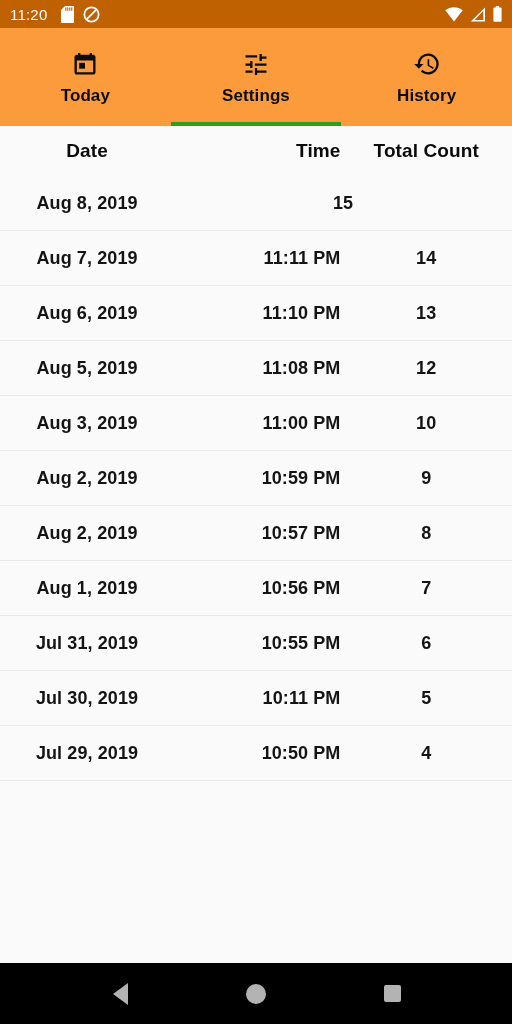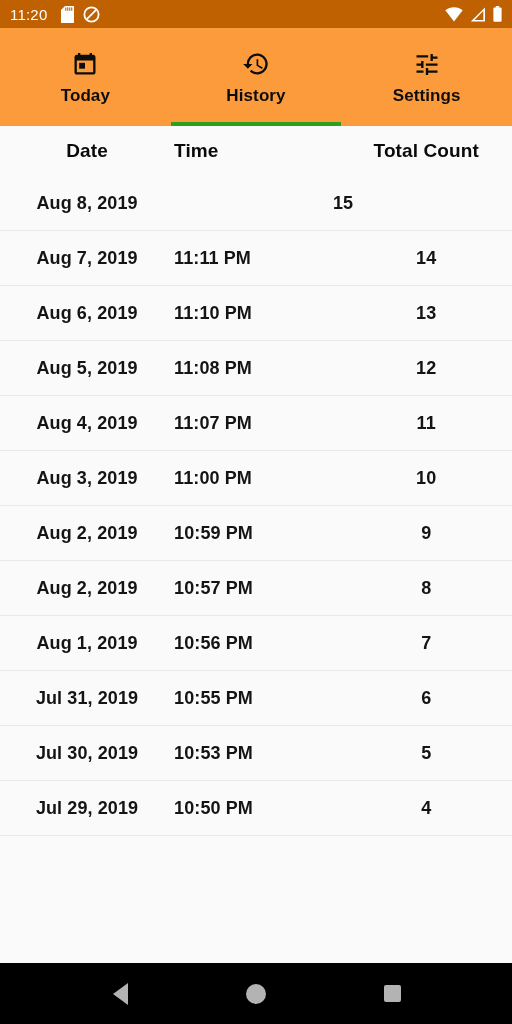--- a/index.html
+++ b/index.html
@@ -48,21 +48,21 @@
     background:#2e9e1e; left:33.3333%; width:33.3333%;
   }
 
   
   .content { flex:1 1 auto; background:#fafafa; overflow:hidden; position:relative; }
   .table { width:100%; }
   .trow { display:flex; align-items:center; height:55px; }
   .trow.header { height:50px; }
   .trow.divider { border-bottom:1px solid #e9e9e9; }
   .c-date  { flex:0 0 34%;   text-align:center; }
-  .c-time  { flex:0 0 32.5%; text-align:left; }
+  .c-time  { flex:0 0 32.5%; text-align:right; }
   .c-count { flex:1 1 auto;  text-align:center; }
   .trow.header .cell {
     font-size:19px; font-weight:bold; color:#0a0a0a; letter-spacing:.1px;
   }
   .trow .cell {
     font-size:18px; font-weight:bold; color:#141414; letter-spacing:.1px;
   }
 
   
   .navbar {
@@ -131,34 +131,34 @@
           <path fill="#0d0d0d" d="M19 4h-1V2.6h-2V4H8V2.6H6V4H5C3.9 4 3 4.9 3 6v13c0 1.1.9 2 2 2h14c1.1 0 2-.9 2-2V6c0-1.1-.9-2-2-2zm0 15H5V9h14v10z"></path>
           <rect x="7" y="11" width="5" height="5" fill="#0d0d0d"></rect>
         </svg>
       </span>
       <span class="tab-label">Today</span>
     </div>
 
     <div class="tab">
       <span class="tab-icon">
         <svg width="28" height="28" viewBox="0 0 24 24" aria-hidden="true">
-          <path fill="#0d0d0d" d="M13 3a9 9 0 0 0-9 9H1l3.9 3.9.1.1L9 12H6a7 7 0 1 1 2.1 5l-1.4 1.4A9 9 0 1 0 13 3z"></path>
-          <path fill="#0d0d0d" d="M12.5 8h1.4v4.8l3.9 2.3-.7 1.2-4.6-2.8z"></path>
-        </svg>
-      </span>
-      <span class="tab-label">History</span>
+          <path fill="#0d0d0d" d="M3 17.5v2h6v-2H3zm0-13v2h10v-2H3zm10 17v-2h8v-2h-8v-2h-2v6h2zM7 9.5v2H3v2h4v2h2v-6H7zm14 4v-2H11v2h10zm-6-4h2v-2h4v-2h-4v-2h-2v6z"></path>
+        </svg>
+      </span>
+      <span class="tab-label">Settings</span>
     </div>
 
     <div class="tab">
       <span class="tab-icon">
         <svg width="28" height="28" viewBox="0 0 24 24" aria-hidden="true">
-          <path fill="#0d0d0d" d="M3 17.5v2h6v-2H3zm0-13v2h10v-2H3zm10 17v-2h8v-2h-8v-2h-2v6h2zM7 9.5v2H3v2h4v2h2v-6H7zm14 4v-2H11v2h10zm-6-4h2v-2h4v-2h-4v-2h-2v6z"></path>
-        </svg>
-      </span>
-      <span class="tab-label">Settings</span>
+          <path fill="#0d0d0d" d="M13 3a9 9 0 0 0-9 9H1l3.9 3.9.1.1L9 12H6a7 7 0 1 1 2.1 5l-1.4 1.4A9 9 0 1 0 13 3z"></path>
+          <path fill="#0d0d0d" d="M12.5 8h1.4v4.8l3.9 2.3-.7 1.2-4.6-2.8z"></path>
+        </svg>
+      </span>
+      <span class="tab-label">History</span>
     </div>
 
     <div class="tab-indicator"></div>
   </div>
 
   <div class="content">
     <div class="table">
 
       <div class="trow header">
         <div class="cell c-date">Date</div>
@@ -179,25 +179,20 @@
         <div class="cell c-date">Aug 6, 2019</div>
         <div class="cell c-time">11:10 PM</div>
         <div class="cell c-count">13</div>
       </div>
       <div class="trow divider">
         <div class="cell c-date">Aug 5, 2019</div>
         <div class="cell c-time">11:08 PM</div>
         <div class="cell c-count">12</div>
       </div>
       <div class="trow divider">
-        <div class="cell c-date">Aug 4, 2019</div>
-        <div class="cell c-time">11:07 PM</div>
-        <div class="cell c-count">11</div>
-      </div>
-      <div class="trow divider">
         <div class="cell c-date">Aug 3, 2019</div>
         <div class="cell c-time">11:00 PM</div>
         <div class="cell c-count">10</div>
       </div>
       <div class="trow divider">
         <div class="cell c-date">Aug 2, 2019</div>
         <div class="cell c-time">10:59 PM</div>
         <div class="cell c-count">9</div>
       </div>
       <div class="trow divider">
@@ -210,21 +205,21 @@
         <div class="cell c-time">10:56 PM</div>
         <div class="cell c-count">7</div>
       </div>
       <div class="trow divider">
         <div class="cell c-date">Jul 31, 2019</div>
         <div class="cell c-time">10:55 PM</div>
         <div class="cell c-count">6</div>
       </div>
       <div class="trow divider">
         <div class="cell c-date">Jul 30, 2019</div>
-        <div class="cell c-time">10:53 PM</div>
+        <div class="cell c-time">10:11 PM</div>
         <div class="cell c-count">5</div>
       </div>
       <div class="trow divider">
         <div class="cell c-date">Jul 29, 2019</div>
         <div class="cell c-time">10:50 PM</div>
         <div class="cell c-count">4</div>
       </div>
 
     </div>
   </div>

